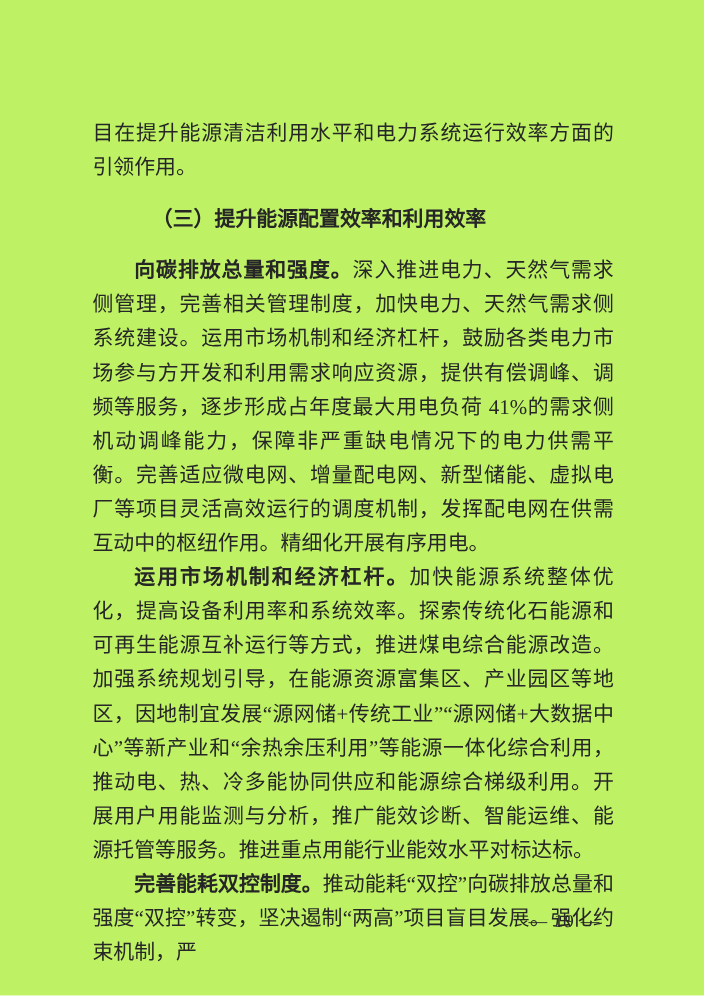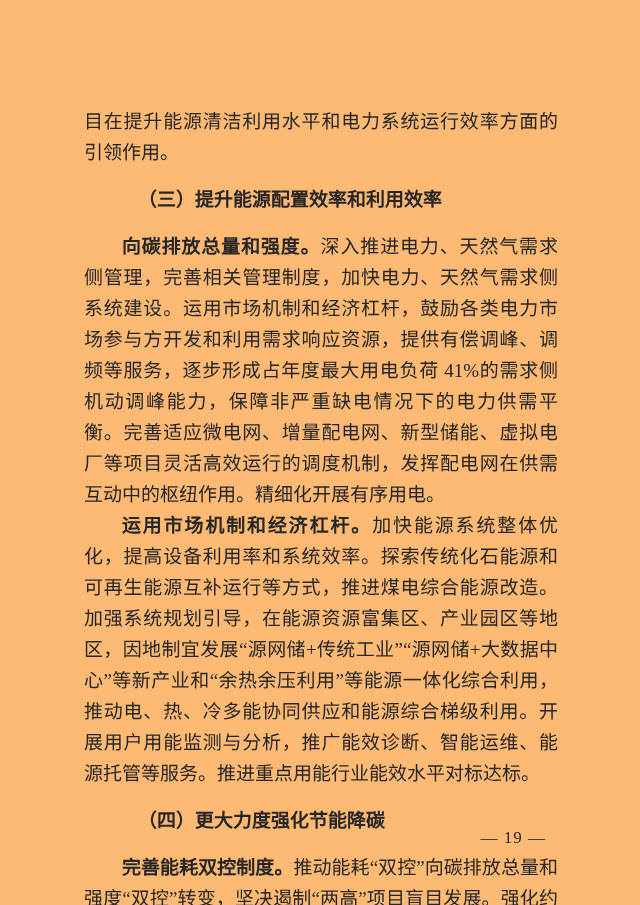--- a/index.html
+++ b/index.html
@@ -4,21 +4,21 @@
 <style>
   html, body {
     margin: 0;
     padding: 0;
     background: #ffffff;
   }
   .page {
     position: relative;
     width: 640px;
     height: 905px;
-    background: #fdba74;
+    background: #bef264;
     overflow: hidden;
     font-family: "Liberation Serif", "DejaVu Serif", serif;
     color: #262626;
   }
   .content {
     position: absolute;
     left: 84px;
     top: 106px;
     width: 474px;
     font-size: 19px;
@@ -61,20 +61,19 @@
   <main class="content">
 
     <p class="para no-indent">目在提升能源清洁利用水平和电力系统运行效率方面的引领作用。</p>
 
     <h3 class="heading">（三）提升能源配置效率和利用效率</h3>
 
     <p class="para"><span class="lead">向碳排放总量和强度。</span><span>深入推进电力、天然气需求侧管理，完善相关管理制度，加快电力、天然气需求侧系统建设。运用市场机制和经济杠杆，鼓励各类电力市场参与方开发和利用需求响应资源，提供有偿调峰、调频等服务，逐步形成占年度最大用电负荷 41%的需求侧机动调峰能力，保障非严重缺电情况下的电力供需平衡。完善适应微电网、增量配电网、新型储能、虚拟电厂等项目灵活高效运行的调度机制，发挥配电网在供需互动中的枢纽作用。精细化开展有序用电。</span></p>
 
     <p class="para"><span class="lead">运用市场机制和经济杠杆。</span><span>加快能源系统整体优化，提高设备利用率和系统效率。探索传统化石能源和可再生能源互补运行等方式，推进煤电综合能源改造。加强系统规划引导，在能源资源富集区、产业园区等地区，因地制宜发展“源网储+传统工业”“源网储+大数据中心”等新产业和“余热余压利用”等能源一体化综合利用，推动电、热、冷多能协同供应和能源综合梯级利用。开展用户用能监测与分析，推广能效诊断、智能运维、能源托管等服务。推进重点用能行业能效水平对标达标。</span></p>
 
-    <h3 class="heading">（四）更大力度强化节能降碳</h3>
 
     <p class="para"><span class="lead">完善能耗双控制度。</span><span>推动能耗“双控”向碳排放总量和强度“双控”转变，坚决遏制“两高”项目盲目发展。强化约束机制，严</span></p>
 
   </main>
 
   <div class="page-number">— 19 —</div>
 </div>
 
 </body></html>

